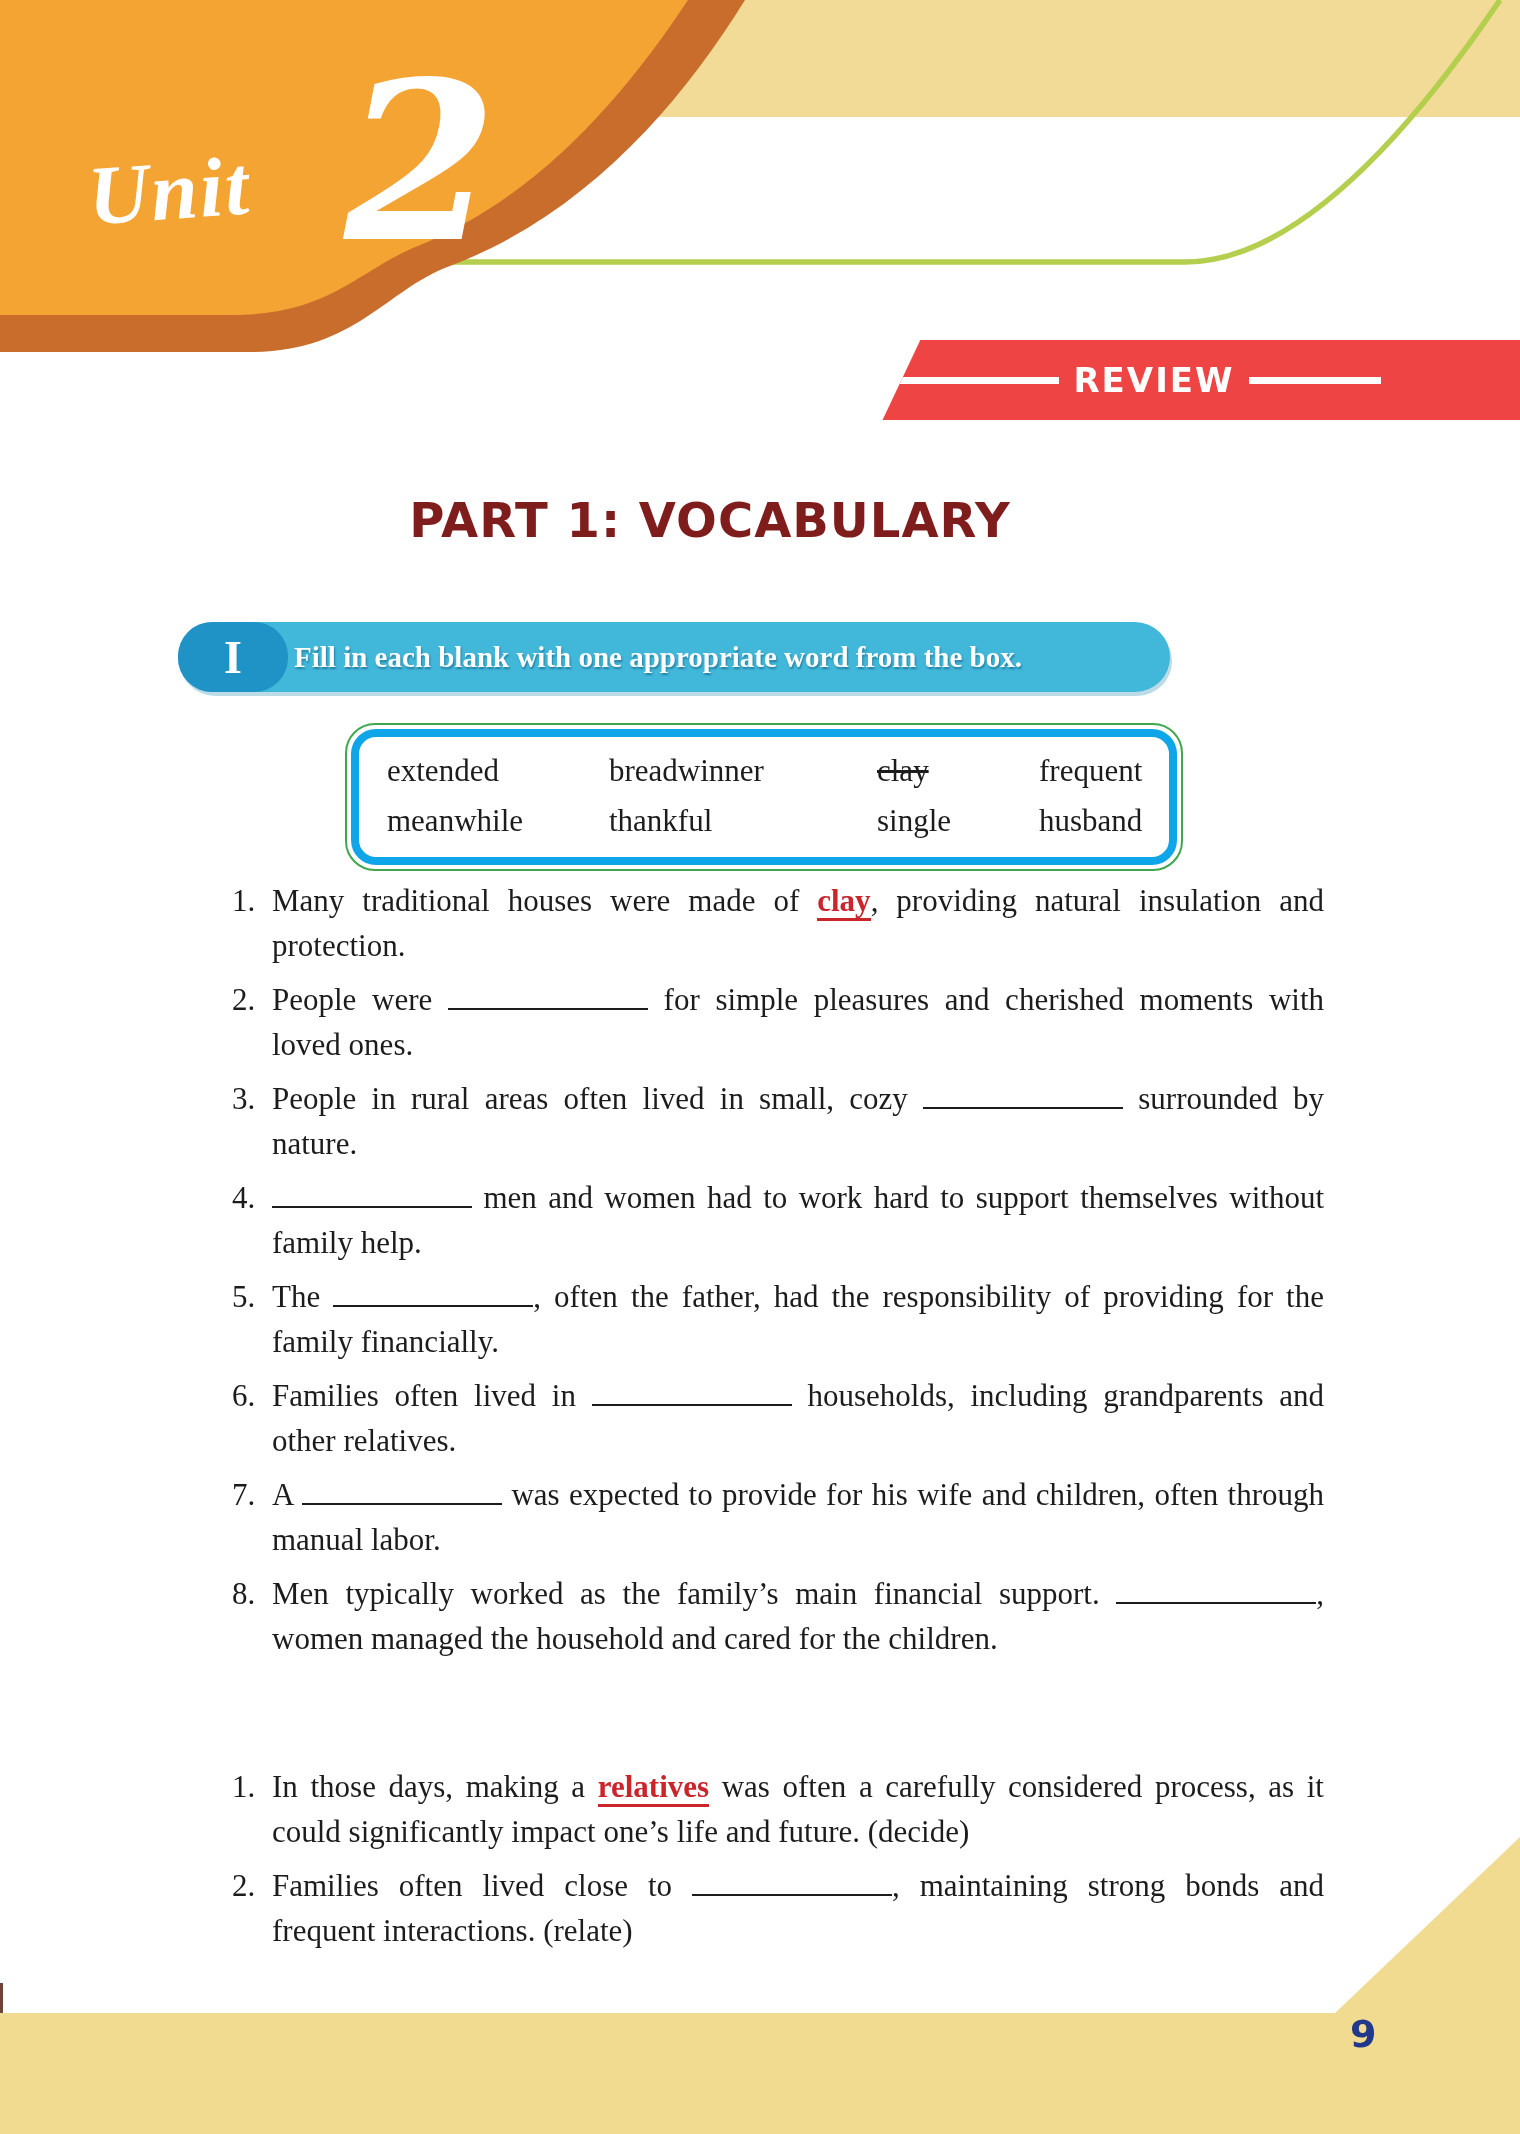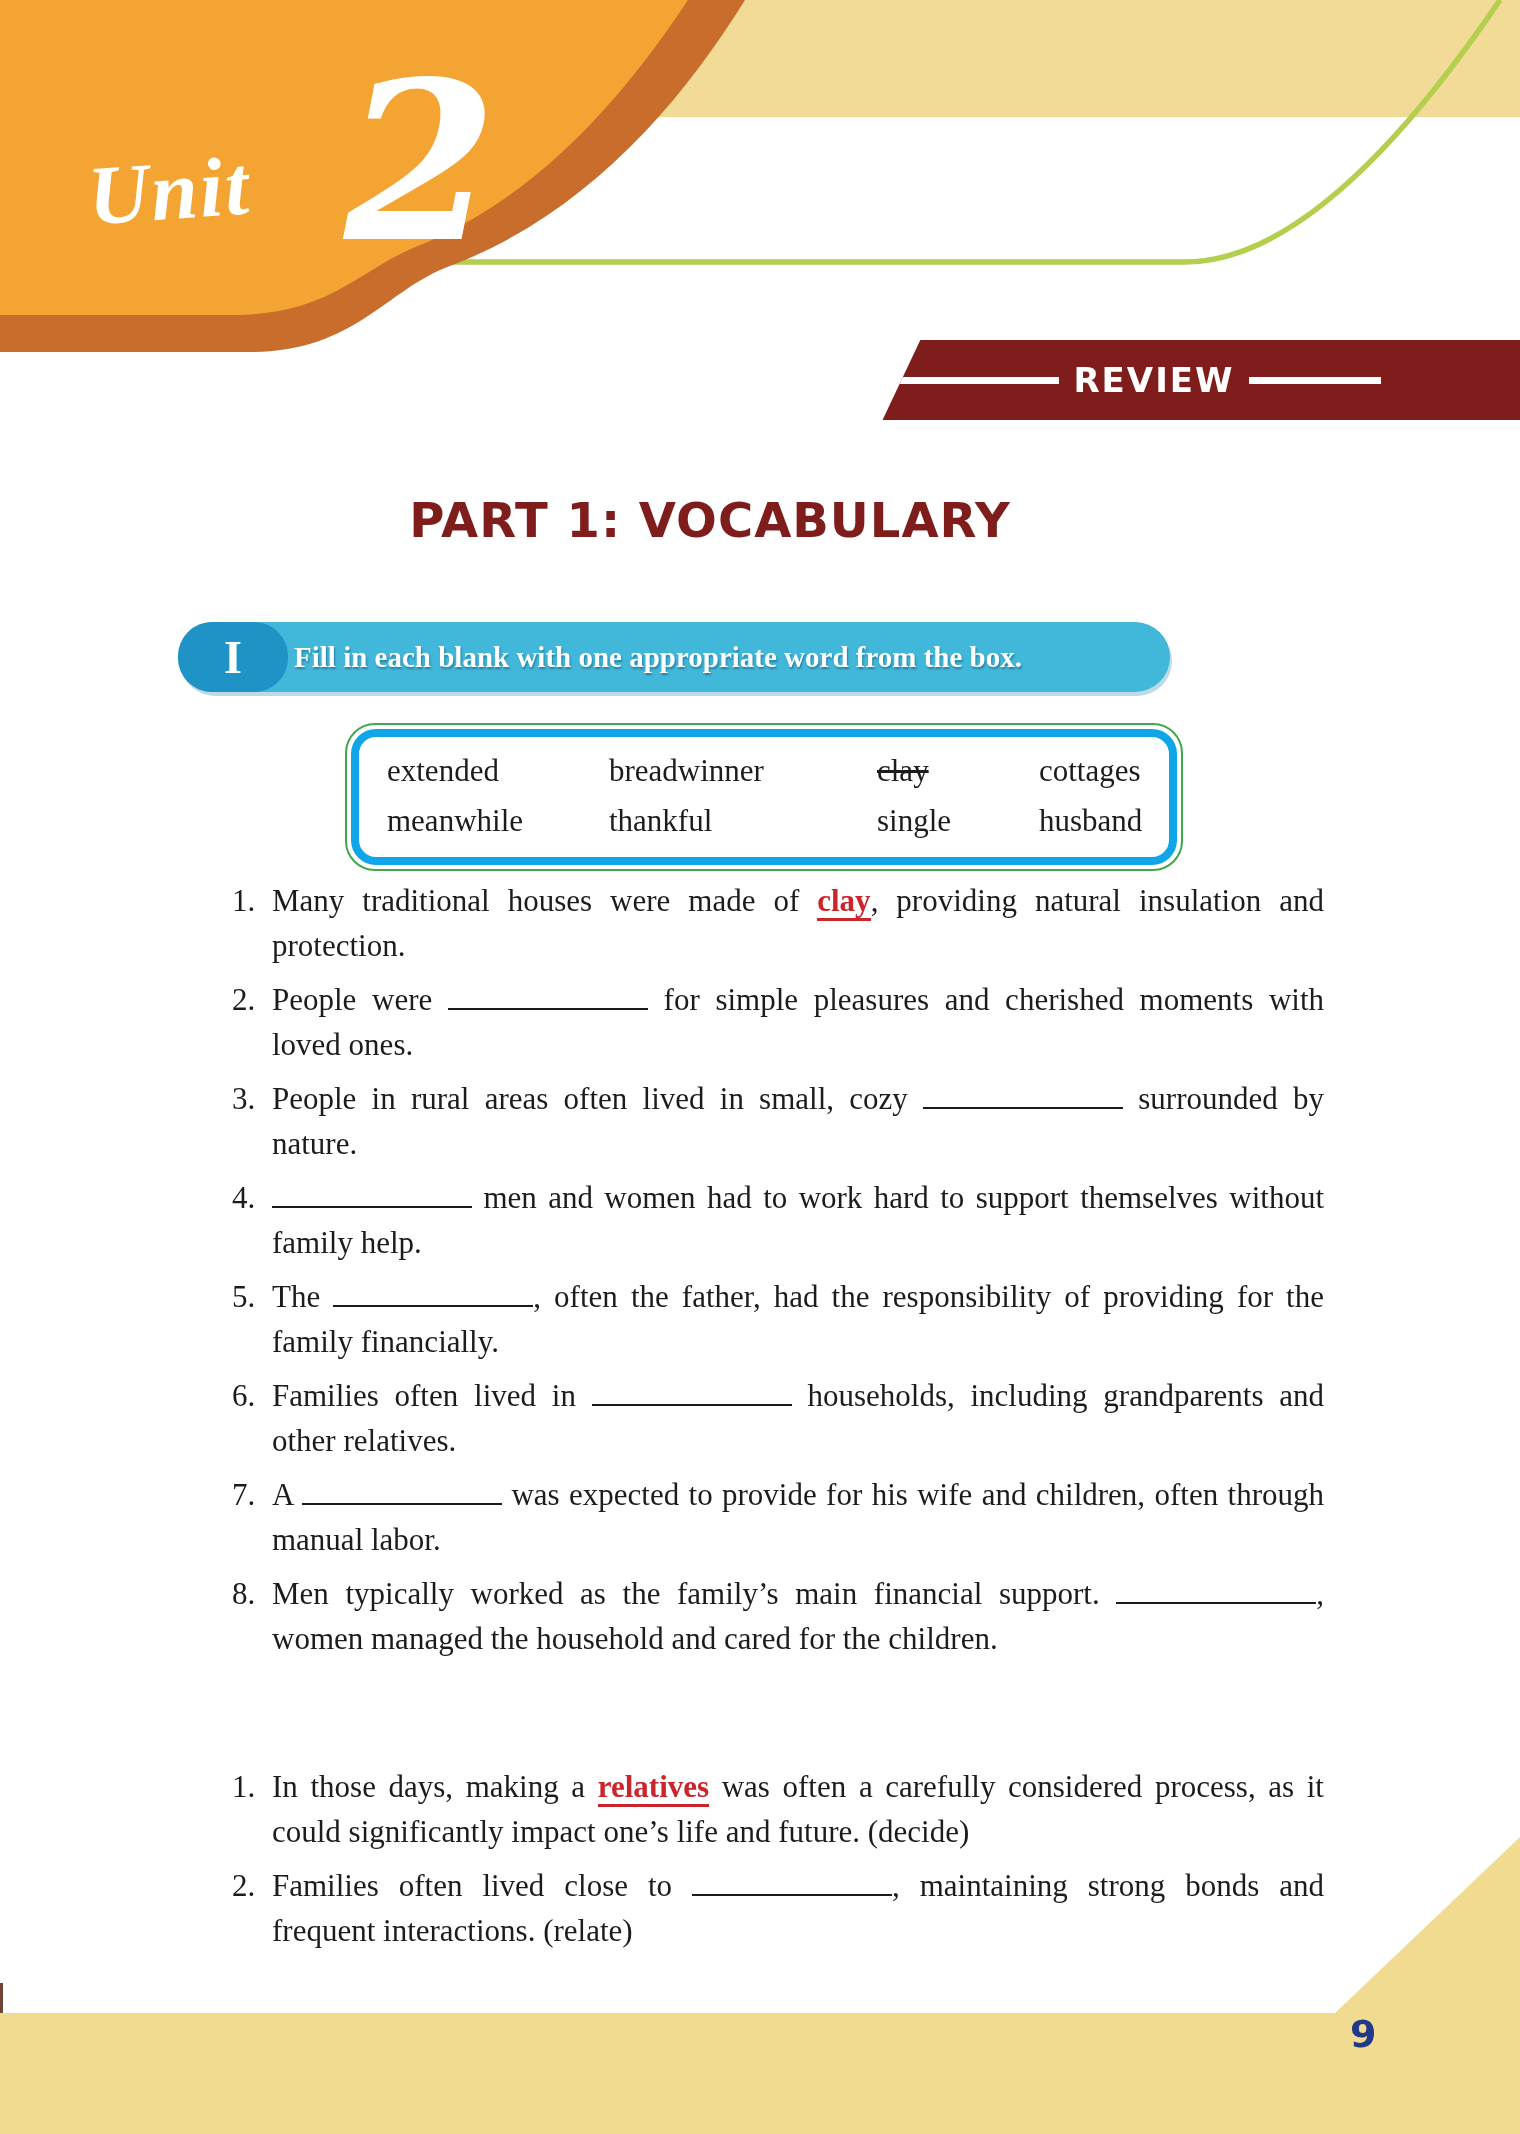--- a/index.html
+++ b/index.html
@@ -7,21 +7,21 @@
         font-family:"Liberation Serif",serif;color:#1c1c1c;}
   
   .header-svg{position:absolute;left:0;top:0;}
   .unit-label{position:absolute;left:88px;top:142px;color:#ffffff;
 and     font-family:"DejaVu Serif",serif;font-style:italic;font-weight:bold;
         font-size:84px;transform:rotate(-4deg);letter-spacing:2px;}
   .unit-number{position:absolute;left:344px;top:52px;color:#ffffff;
         font-family:"DejaVu Serif",serif;font-style:italic;font-weight:bold;font-size:220px;line-height:1;}
   .unit-title{position:absolute;left:714px;top:150px;color:#e6128c;
         font-family:"DejaVu Sans",sans-serif;font-weight:bold;font-size:54px;letter-spacing:2px;}
-  .review-banner{position:absolute;left:880px;top:340px;width:640px;height:80px;background:#7f1d1d;
+  .review-banner{position:absolute;left:880px;top:340px;width:640px;height:80px;background:#ef4444;
         clip-path:polygon(6.3% 0,100% 0,100% 100%,0.4% 100%);
         display:flex;align-items:center;justify-content:center;gap:14px;padding-right:120px;box-sizing:border-box;}
   .review-line{display:inline-block;height:7px;background:#ffffff;}
   .review-line.l{width:160px;} .review-line.r{width:132px;}
   .review-text{color:#ffffff;font-family:"DejaVu Sans",sans-serif;font-weight:bold;
         font-size:34px;letter-spacing:2px;}
   .part-title{position:absolute;left:0;top:492px;width:1420px;text-align:center;color:#7f1d1d;
         font-family:"DejaVu Sans",sans-serif;font-weight:bold;font-size:48px;letter-spacing:1px;}
   
   .pill{position:absolute;left:178px;height:70px;border-radius:35px;background:#41b7da;
@@ -81,21 +81,21 @@
   <div class="pill pill-1">
     <span class="pill-num">I</span>
     <span class="pill-label">Fill in each blank with one appropriate word from the box.</span>
   </div>
 
   <div class="word-box">
     <div class="word-box-inner">
         <span class="word">extended</span>
         <span class="word">breadwinner</span>
         <span class="word struck">clay</span>
-        <span class="word">cottages</span>
+        <span class="word">frequent</span>
         <span class="word">meanwhile</span>
         <span class="word">thankful</span>
         <span class="word">single</span>
         <span class="word">husband</span>
       </div>
   </div>
 
   <div class="sentences sent-1">
       <div class="sentence"><span class="num">1.</span>Many traditional houses were made of <span class="answer">clay</span>, providing natural insulation and protection.</div>
       <div class="sentence"><span class="num">2.</span>People were <span class="blank"></span> for simple pleasures and cherished moments with loved ones.</div>

